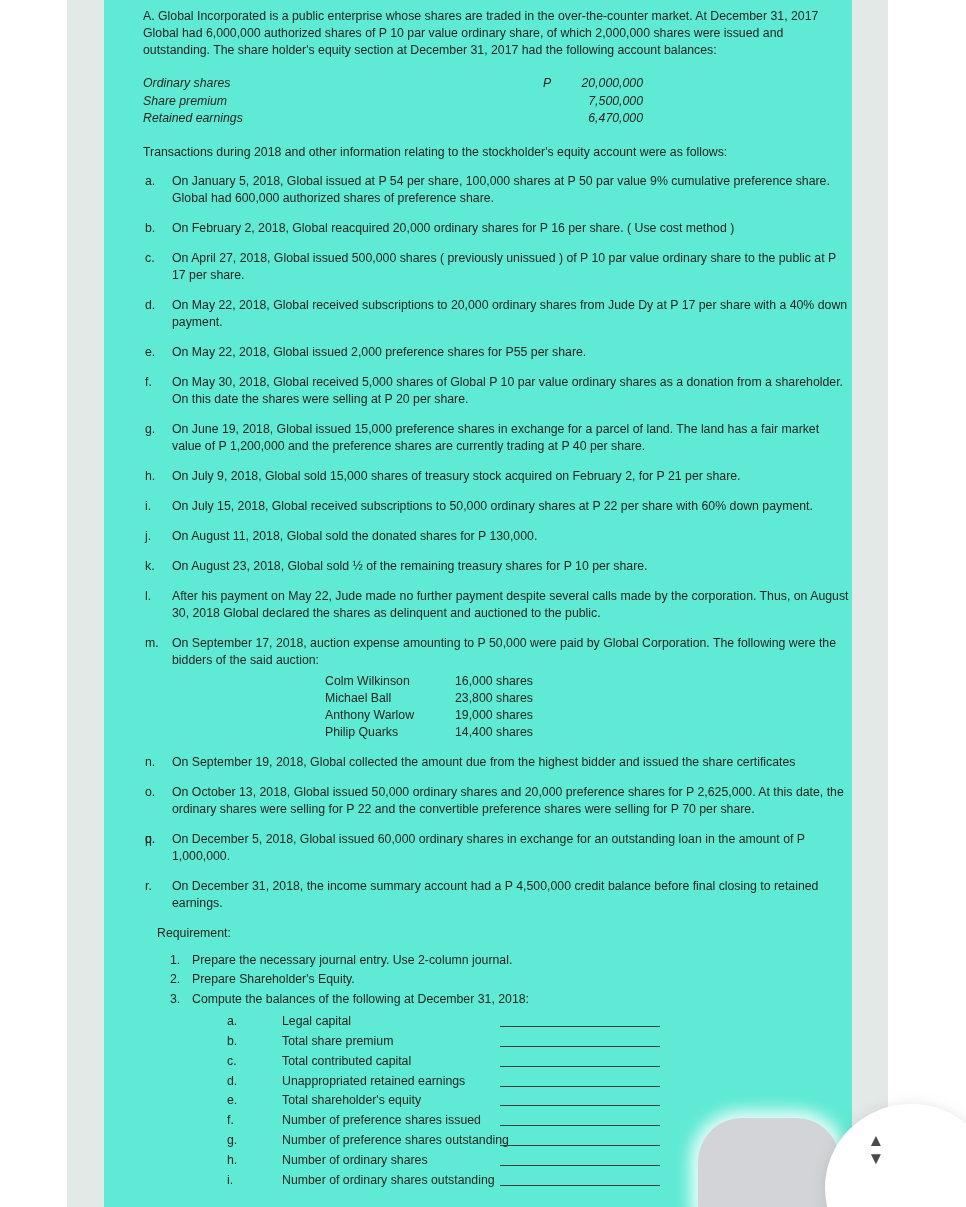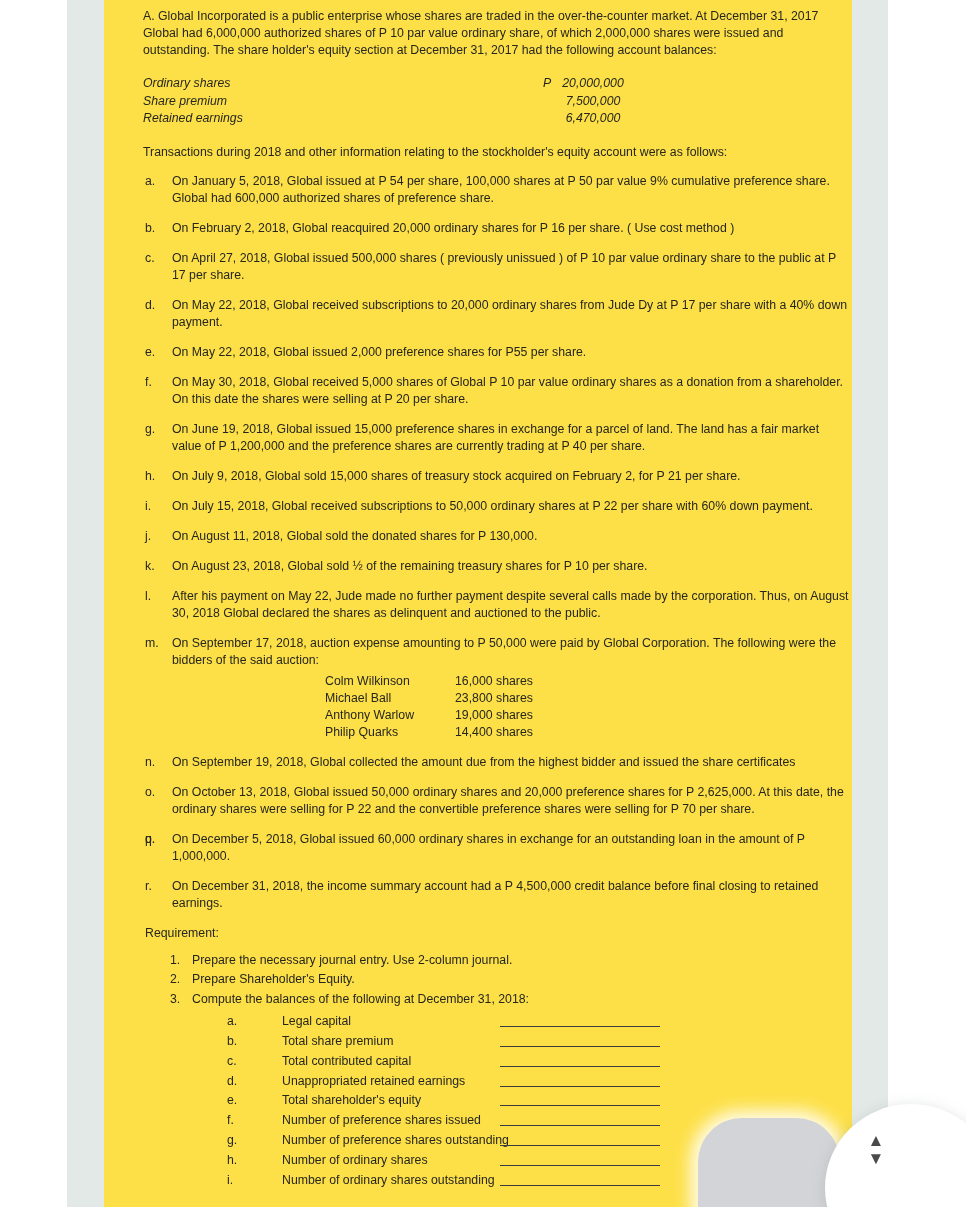--- a/index.html
+++ b/index.html
@@ -16,43 +16,43 @@
   }
   .gutter {
     position:absolute; top:0; width:37px; height:1207px;
     background:#e3e9e7;
   }
   .gutter.left  { left:67px; }
   .gutter.right { left:852px; width:36px; }
 
   .page {
     position:absolute; left:104px; top:0; width:748px; height:1207px;
-    background:#fde047;
+    background:#5eead4;
   }
   .content {
     position:absolute; left:39px; top:8px; width:706px;
   }
 
   .intro { margin-bottom:16px; }
 
   .balances { margin-bottom:16px;font-style:italic; }
   .balances-row { position:relative; height:17.5px; }
   .balances-cur { position:absolute; left:400px; top:0; }
-  .balances-val { position:absolute; left:400px; top:0; width:100px; text-align:center; }
+  .balances-val { position:absolute; left:400px; top:0; width:100px; text-align:right; }
 
   .trans-intro { margin-bottom:12px; }
 
   .doc-item { position:relative; padding-left:29px; margin-bottom:13px; }
   .doc-item .letter { position:absolute; left:2px; top:0; }
 
   .bidders { margin:4px 0 2px 153px; }
   .bidder-row { display:flex; height:17px; }
   .bidder-name { width:130px; }
 
-  .req-title { margin:2px 0 10px 2px; }
+  .req-title { margin:2px 0 10px 14px; }
   .req-row { position:relative; height:19.6px; }
   .req-num  { position:absolute; left:27px; top:0; }
   .req-text { position:absolute; left:49px; top:0; }
 
   .compute { margin-top:2px; }
   .compute-row { position:relative; height:19.8px; }
   .compute-letter { position:absolute; left:84px; top:1px; }
   .compute-label  { position:absolute; left:111px; top:1px;margin-left:28px; }
   .compute-blank  {
     position:absolute; left:357px; top:1px; width:160px; height:14px;

